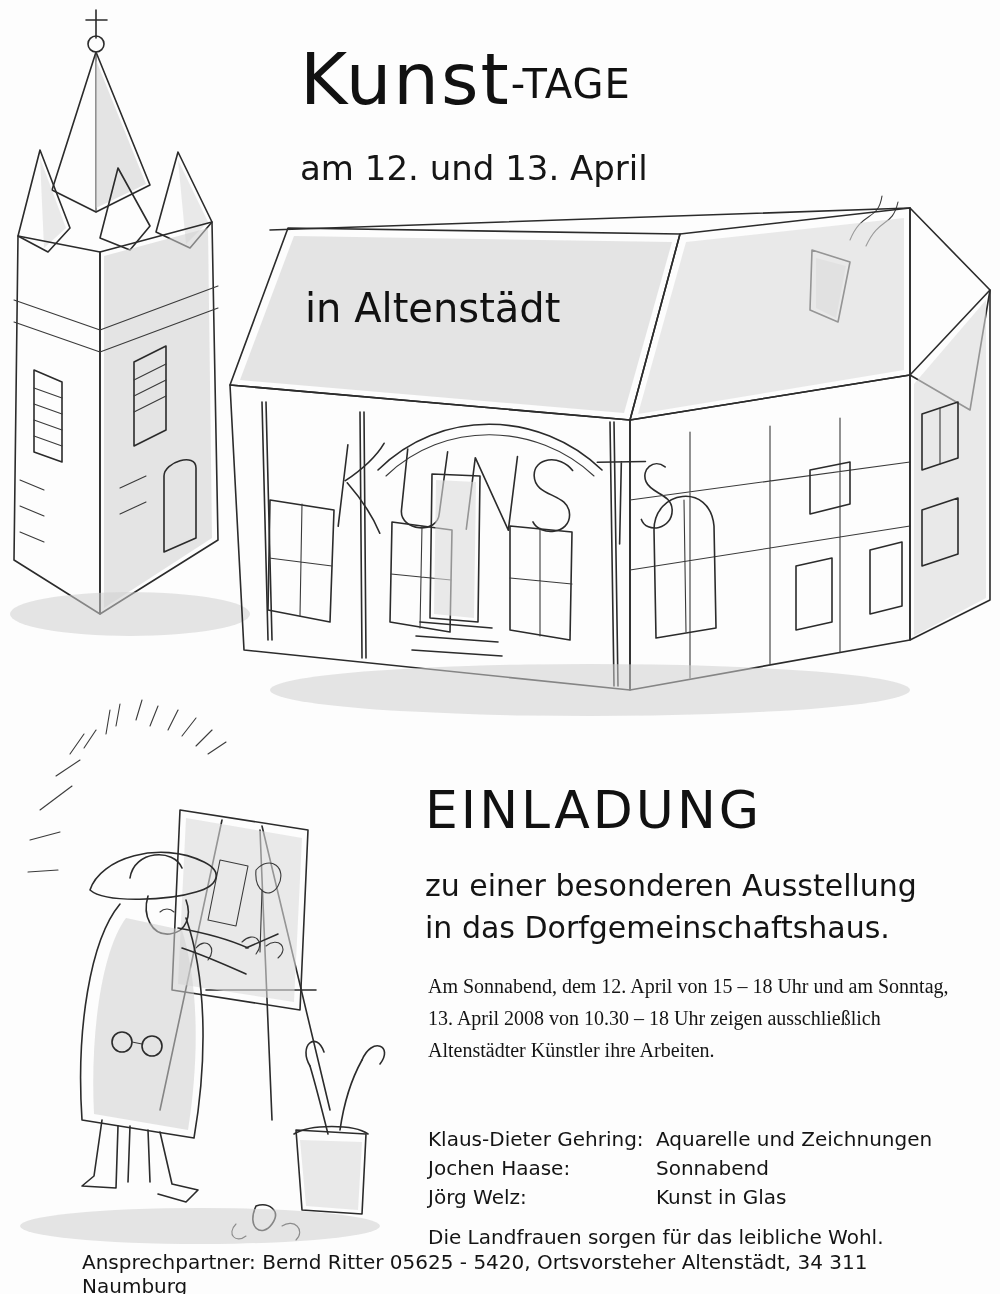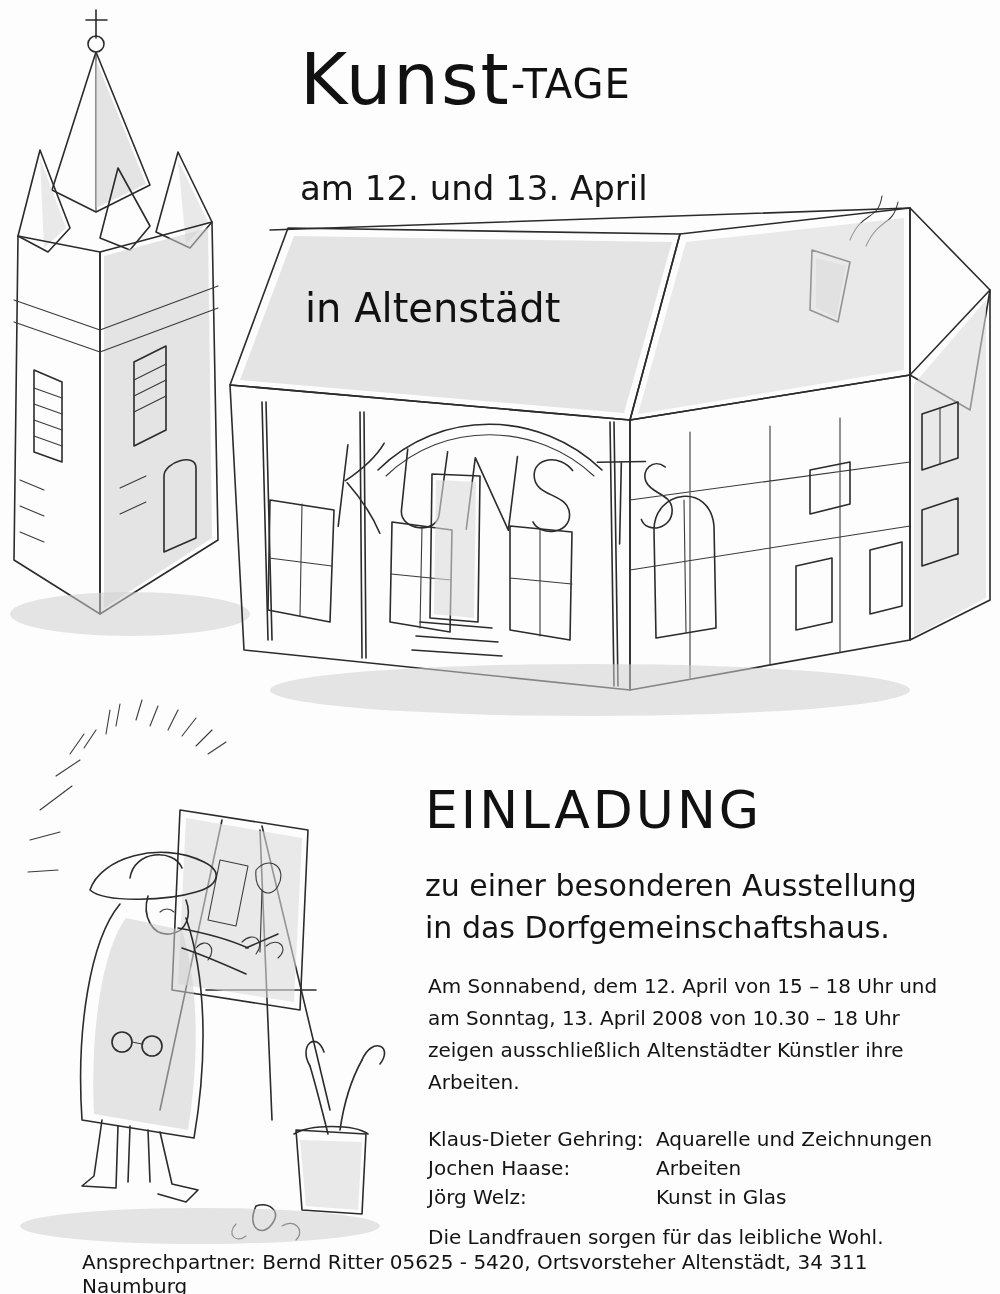--- a/index.html
+++ b/index.html
@@ -48,21 +48,20 @@
   #title-kunst .suffix {
     font-size: 40px;
     letter-spacing: 1px;
     vertical-align: 6px;
   }
 
   #subtitle-date {
     left: 300px; top: 148px;
     font-size: 34px;
     color: #161616;
-    margin-top: 20px;
   }
 
   #subtitle-place {
     left: 305px; top: 285px;
     font-size: 40px;
     color: #111;
   }
 
   #einladung {
     left: 425px; top: 780px;
@@ -78,20 +77,21 @@
     color: #141414;
     width: 560px;
   }
 
   #body-1 {
     left: 428px; top: 970px;
     font-size: 20px;
     line-height: 32px;
     color: #141414;
     width: 540px;
+    font-family: Liberation Serif, serif;
   }
 
   #artists {
     left: 428px; top: 1078px;
     font-size: 20px;
     line-height: 29px;
     color: #141414;
     width: 540px;
     margin-top: 47px;
   }
@@ -309,21 +309,21 @@
 
   <div class="txt" id="artists">
     <table>
       <tbody>
         <tr>
           <td class="name">Klaus-Dieter Gehring:</td>
           <td class="work">Aquarelle und Zeichnungen</td>
         </tr>
         <tr>
           <td class="name">Jochen Haase:</td>
-          <td class="work">Arbeiten</td>
+          <td class="work">Sonnabend</td>
         </tr>
         <tr>
           <td class="name">Jörg Welz:</td>
           <td class="work">Kunst in Glas</td>
         </tr>
       </tbody>
     </table>
   </div>
 
   <div class="txt" id="landfrauen">Die Landfrauen sorgen für das leibliche Wohl.</div>

